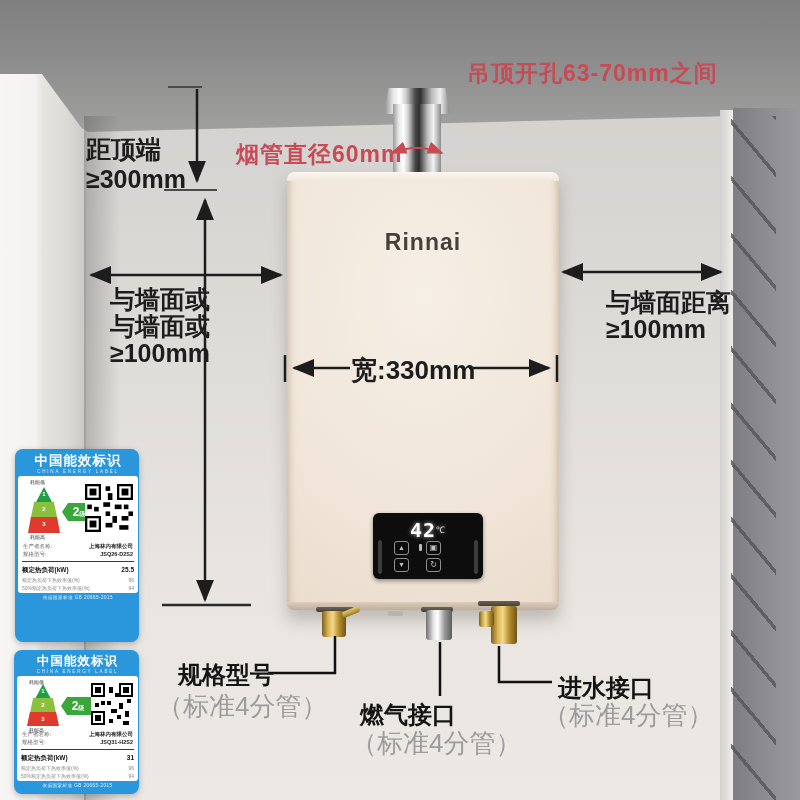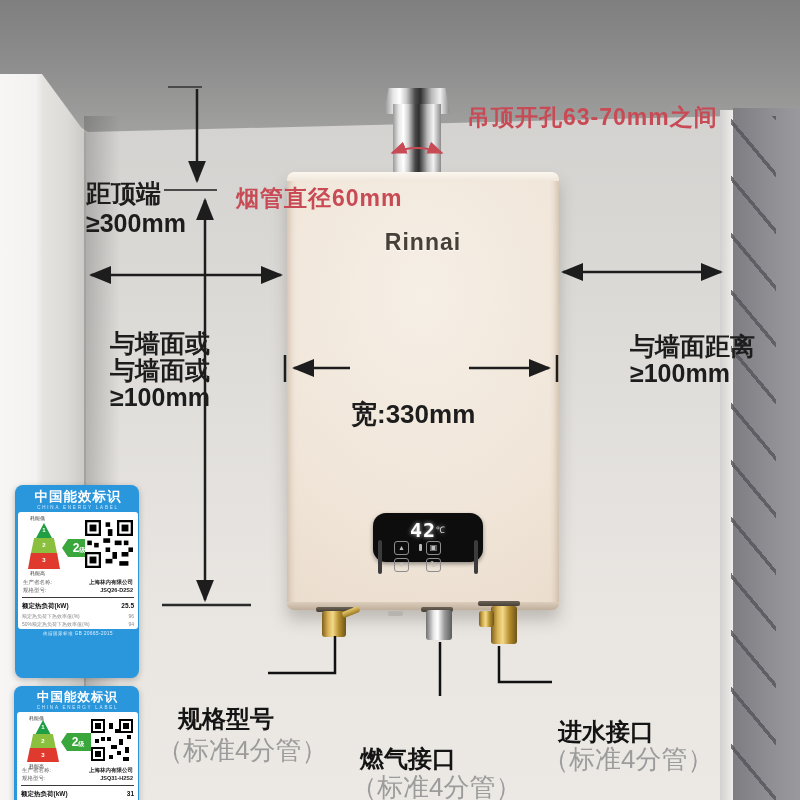--- a/index.html
+++ b/index.html
@@ -35,21 +35,21 @@
     background:radial-gradient(130% 105% at 50% 28%,#f6efe6 0%,#f0e5d8 50%,#e9dbcb 85%,#e2d3c2 100%);
     box-shadow:inset 3px 0 6px rgba(160,135,110,.35), inset -3px 0 6px rgba(160,135,110,.35), 0 10px 16px rgba(60,50,40,.25); }
   .heater-cap { position:absolute; left:0; top:0; right:0; height:9px; border-radius:7px 7px 0 0;
     background:linear-gradient(180deg,#fbf7f0,#f0e7da); }
   .heater-base { position:absolute; left:0; bottom:0; right:0; height:8px; border-radius:0 0 7px 7px;
     background:linear-gradient(180deg,#dccdbc,#bfae9b); }
   .brand { position:absolute; left:0; right:0; top:57px; text-align:center; font-size:23px; font-weight:bold;
     color:#474039; letter-spacing:1px; text-shadow:0 1px 1px rgba(255,255,255,.8); }
 
   
-  .panel { position:absolute; left:86px; top:341px; width:110px; height:49px; background:#0d0d0d; border-radius:13px;
+  .panel { position:absolute; left:86px; top:341px; width:110px; height:66px; background:#0d0d0d; border-radius:6px;
     box-shadow:0 2px 4px rgba(0,0,0,.4); }
   .temp { position:absolute; left:0; right:0; top:5px; text-align:center; color:#fff;
     font-family:"DejaVu Sans Mono",monospace; font-weight:bold; font-size:20px; letter-spacing:1px;
     text-shadow:0 0 4px rgba(255,255,255,.7); }
   .temp .unit { font-size:9px; font-weight:normal; vertical-align:4px; color:#ddd; }
   .pbtn { position:absolute; width:15px; height:14px; border:1.5px solid #8d8d8d; border-radius:3px;
     color:#c2c2c2; font-size:8px; line-height:11px; text-align:center; }
   .sidebar-l,.sidebar-r { position:absolute; top:27px; width:4px; height:34px; background:#3c3c3c; border-radius:2px; }
   .sidebar-l { left:5px; } .sidebar-r { right:5px; }
   .ind { position:absolute; left:46px; top:31px; width:2.5px; height:7px; background:#bbb; border-radius:1px; }
@@ -58,30 +58,30 @@
   .fit-plate { position:absolute; height:5px; background:linear-gradient(180deg,#6b6358,#473f35); border-radius:2px; z-index:6; }
   .brass { background:linear-gradient(90deg,#7e5f1d 0%,#d8b254 25%,#f3d98a 45%,#b68f2e 70%,#6f5418 100%); }
   .chrome { background:linear-gradient(90deg,#6f6f6f 0%,#e9e9e9 30%,#ffffff 45%,#9d9d9d 70%,#5c5c5c 100%); }
   .fit-body { position:absolute; border-radius:3px; z-index:6; }
   .lever { position:absolute; width:18px; height:6px; border-radius:2px; z-index:7;
     background:linear-gradient(180deg,#e8c96e,#9a7a24); transform:rotate(-22deg); }
   .vent { position:absolute; left:388px; top:611px; width:15px; height:5px; background:#b7b3ae; border-radius:2px; z-index:6; }
 
   
   svg.overlay { position:absolute; left:0; top:0; z-index:8; pointer-events:none; }
-  .t { position:absolute; white-space:nowrap; z-index:9;margin-top:44px; }
+  .t { position:absolute; white-space:nowrap; z-index:9; }
   .red { color:#c84a55; font-weight:bold; font-size:23px; letter-spacing:1px; }
   .dim { color:#1d1d1d; font-weight:bold; font-size:25px; }
   .dim .ln { display:block; }
   .pname { color:#141414; font-weight:bold; font-size:24px; }
   .pspec { color:#9c9c9c; font-size:26px; }
 
   
   .elabel { position:absolute; background:#2a96dc; border-radius:8px; padding:0 1px 3px 3px; z-index:10;
-    box-shadow:0 2px 6px rgba(0,0,0,.25); overflow:hidden;margin-top:36px; }
+    box-shadow:0 2px 6px rgba(0,0,0,.25); overflow:hidden; }
   .el-head { text-align:center; padding-top:3px; }
   .el-title { color:#fff; font-weight:bold; font-size:13.5px; letter-spacing:1px; }
   .el-sub { color:#d4ecff; font-size:4.5px; letter-spacing:1.8px; margin-top:-1px; }
   .el-body { background:#fff; border-radius:3px; margin-top:2px; padding:3px 4px 2px 4px; position:relative; }
   .pyr-wrap { position:relative; height:62px; }
   .tier { position:absolute; left:6px; color:#fff; font-size:6px; font-weight:bold; text-align:center; line-height:15px; }
   .tier1 { top:8px;  width:16px; height:15px; margin-left:8px; background:#1f9e43; clip-path:polygon(50% 0,100% 100%,0 100%); }
   .tier2 { top:23px; width:26px; height:15px; margin-left:3px; background:#8bbf3e; clip-path:polygon(12% 0,88% 0,100% 100%,0 100%); }
   .tier3 { top:38px; width:32px; height:16px; background:#e03a2f; clip-path:polygon(9% 0,91% 0,100% 100%,0 100%); }
   .pyr-low { position:absolute; left:8px; top:0; font-size:5px; color:#333; }
@@ -187,21 +187,21 @@
   </div>
 
   <div class="t dim" style="left:110px;top:286px;line-height:27px;">
     <span class="ln">与墙面或</span>
     <span class="ln">与墙面或</span>
     <span class="ln">≥100mm</span>
   </div>
 
   <div class="t dim" style="left:351px;top:353px;font-size:26px;">宽:330mm</div>
 
-  <div class="t dim" style="left:630px;top:289px;line-height:27px;">
+  <div class="t dim" style="left:606px;top:289px;line-height:27px;">
     <span class="ln">与墙面距离</span>
     <span class="ln">≥100mm</span>
   </div>
 
   <div class="t pname" style="left:178px;top:659px;">规格型号</div>
   <div class="t pspec" style="left:157px;top:689px;">（标准4分管）</div>
   <div class="t pname" style="left:360px;top:699px;">燃气接口</div>
   <div class="t pspec" style="left:351px;top:726px;">（标准4分管）</div>
   <div class="t pname" style="left:558px;top:672px;">进水接口</div>
   <div class="t pspec" style="left:543px;top:698px;">（标准4分管）</div>

